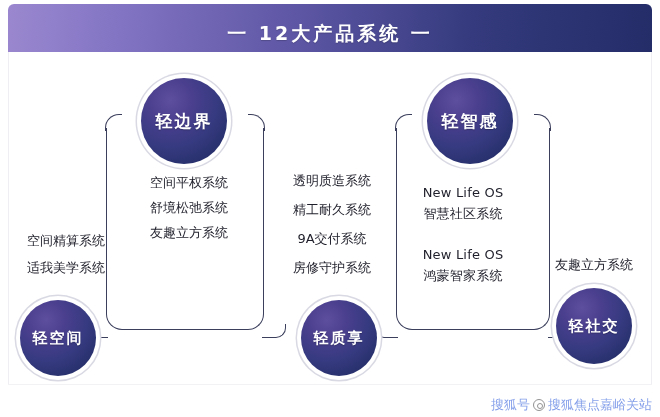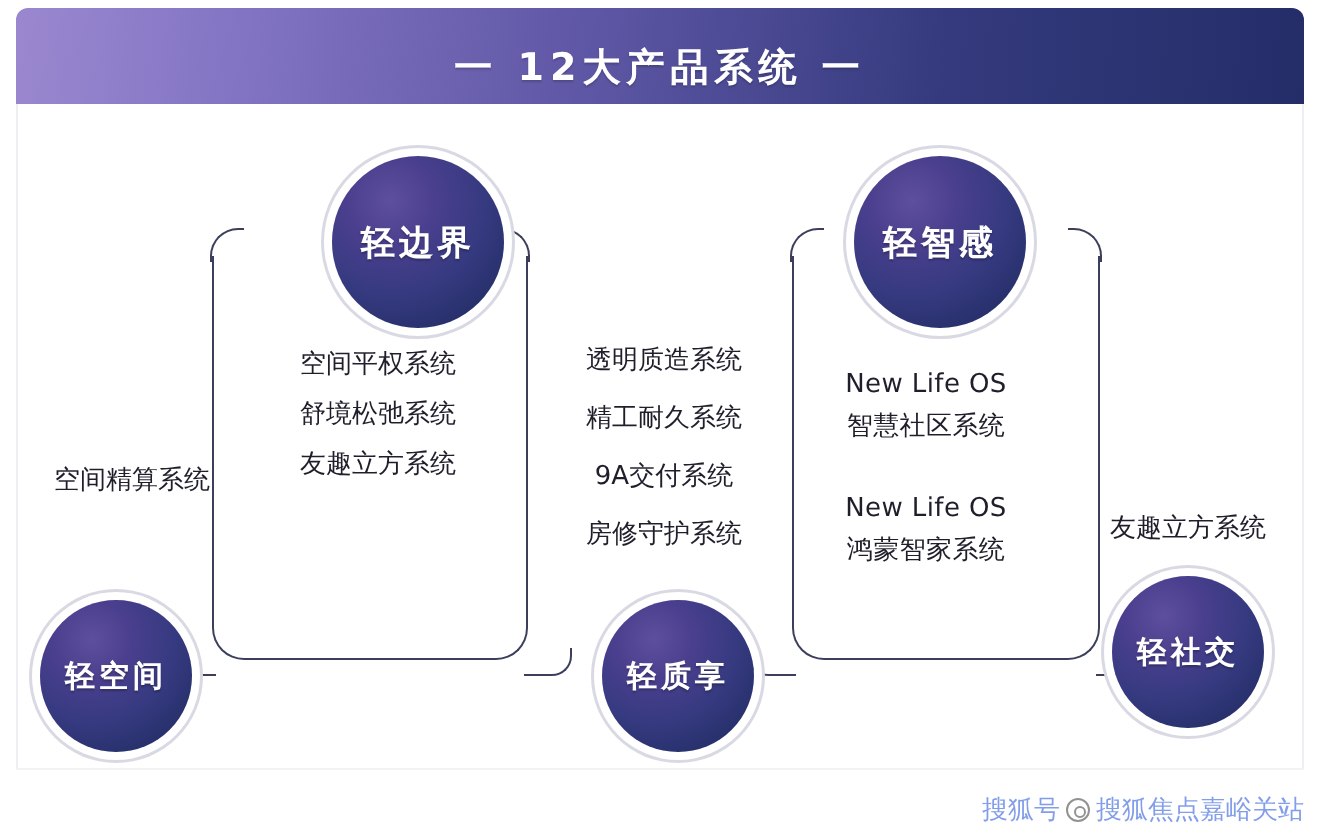--- a/index.html
+++ b/index.html
@@ -114,21 +114,21 @@
     box-shadow: 0 0 0 4px #ffffff, 0 0 0 5.5px #d9d9e4;
     color: #ffffff;
     font-weight: bold;
     letter-spacing: 2px;
     white-space: nowrap;
     text-shadow: 0 1px 1px rgba(0,0,0,.25);
   }
   .node-top    { width: 86px; height: 86px; font-size: 17px; }
   .node-bottom { width: 76px; height: 76px; font-size: 15px; }
 
-  .node-bj { left: 166px; top: 78px; }
+  .node-bj { left: 141px; top: 78px; }
   .node-zg { left: 427px; top: 78px; }
   .node-kj { left: 20px;  top: 300px; }
   .node-zx { left: 301px; top: 300px; }
   .node-sj { left: 556px; top: 288px; }
 
   
   .col {
     position: absolute;
     display: flex;
     flex-direction: column;
@@ -215,20 +215,21 @@
   </div>
   <div class="node node-bottom node-zx">
     <span>轻质享</span>
   </div>
   <div class="node node-bottom node-sj">
     <span>轻社交</span>
   </div>
 
   <div class="col col-1">
     <div class="item">空间精算系统</div>
+    <div class="item">适我美学系统</div>
   </div>
 
   <div class="col col-2">
     <div class="item">空间平权系统</div>
     <div class="item">舒境松弛系统</div>
     <div class="item">友趣立方系统</div>
   </div>
 
   <div class="col col-3">
     <div class="item">透明质造系统</div>

